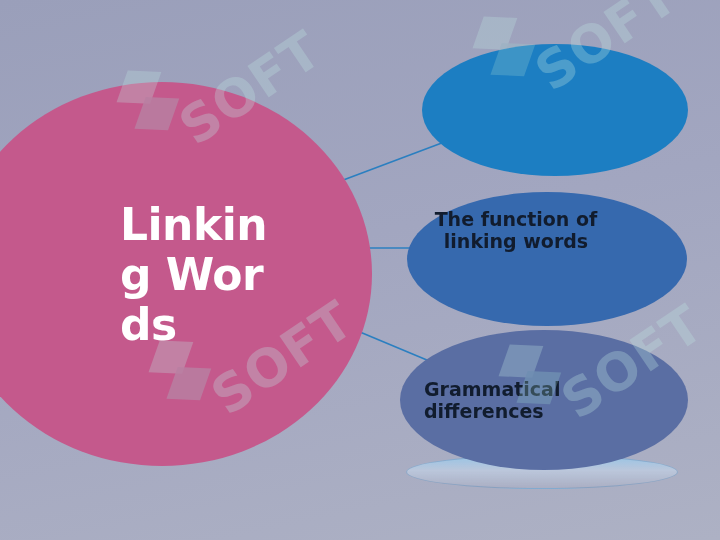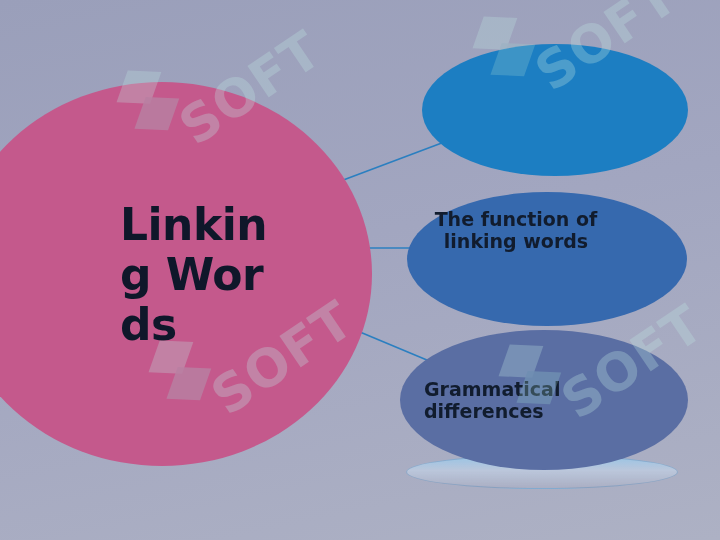--- a/index.html
+++ b/index.html
@@ -44,21 +44,21 @@
   }
   .node-main .label-box {
     position: absolute;
     left: 168px;
     top: 118px;
     width: 166px;
     text-align: left;
     font-size: 44px;
     font-weight: bold;
     line-height: 1.14;
-    color: #0f172a;
+    color: #ffffff;
     letter-spacing: -0.5px;
     word-break: break-all;
     overflow-wrap: anywhere;
   }
 
   .node-a {
     left: 422px;
     top: 44px;
     width: 266px;
     height: 132px;

